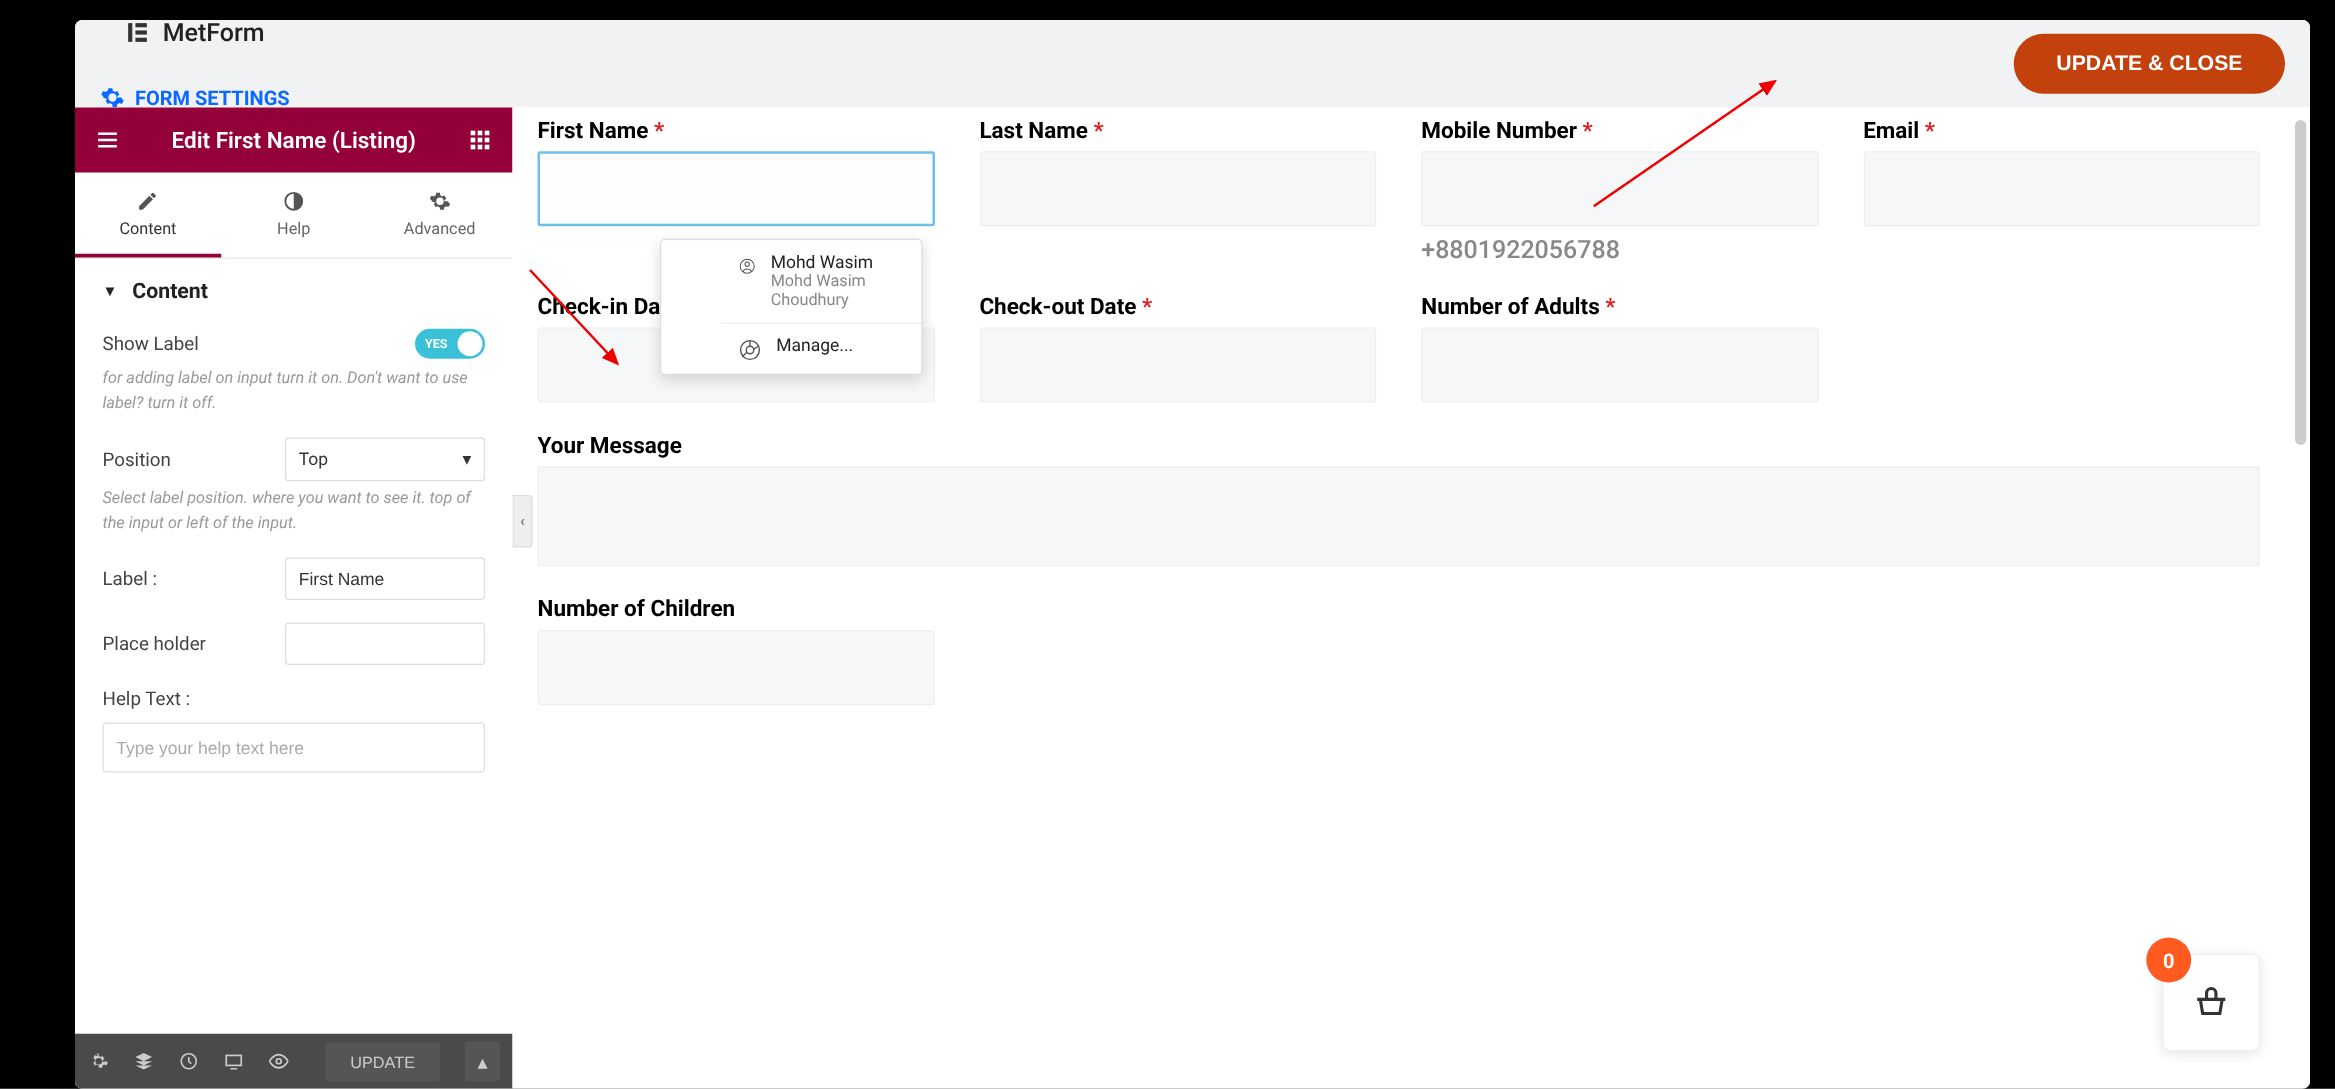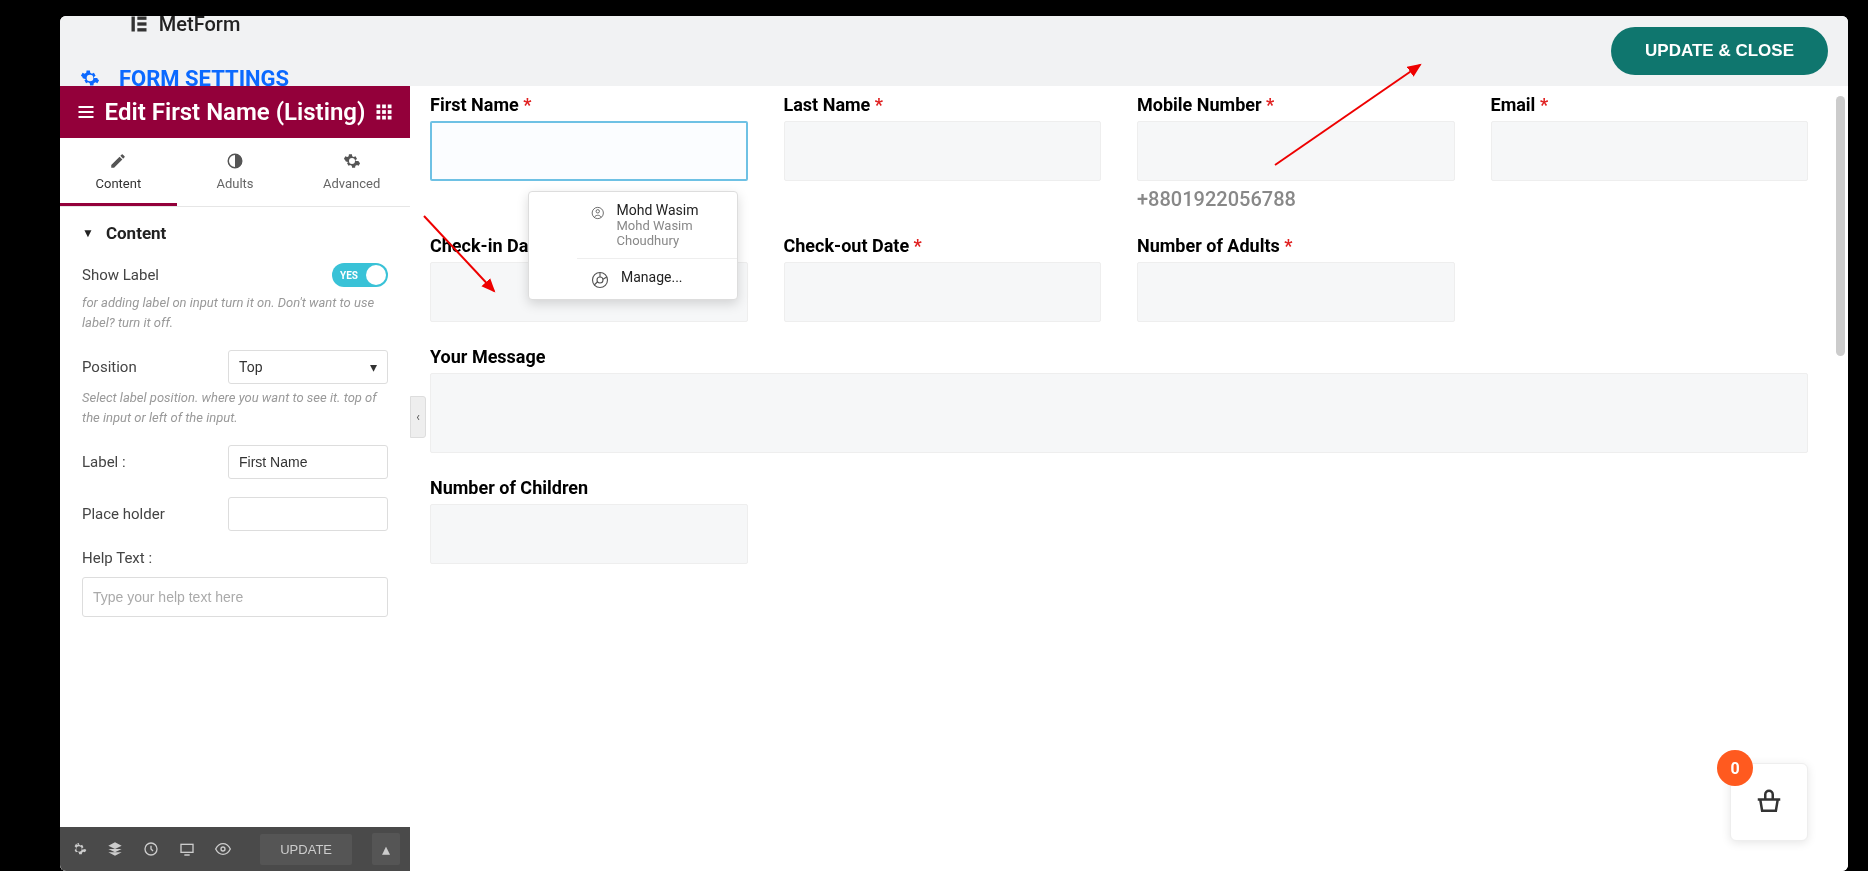--- a/index.html
+++ b/index.html
@@ -26,43 +26,43 @@
   height: 70px;
   background: #f1f2f3;
   display: flex;
   align-items: center;
   padding: 0 20px;
   justify-content: space-between;
 }
 .hdr-left { display: flex; align-items: center; gap: 30px; flex-direction: column; }
 .metform-brand { display: flex; align-items: center; gap: 10px; font-size: 20px; font-weight: 500; color: #222; }
 .metform-brand svg { width: 20px; height: 20px; }
-.form-settings { display: flex; align-items: center; gap: 19px; color: #0b69ff; font-weight: 700; font-size: 22px; }
+.form-settings { display: flex; align-items: center; gap: 8px; color: #0b69ff; font-weight: 700; font-size: 16px; }
 .form-settings svg { width: 20px; height: 20px; fill: #0b69ff; }
 .update-close-btn {
-  background: #0f766e;
+  background: #c2410c;
   color: #fff;
   border: none;
   padding: 14px 34px;
   border-radius: 30px;
   font-size: 17px;
   font-weight: 700;
   cursor: pointer;
 }
 .modal-body { display: flex; height: calc(100% - 70px); }
 .sidebar { width: 350px; background: #fff; display: flex; flex-direction: column; }
 .sidebar-hdr {
   background: #93003a;
   color: #fff;
   height: 52px;
   display: flex;
   align-items: center;
   justify-content: space-between;
   padding: 0 16px;
-  font-size: 24px;
+  font-size: 18px;
   font-weight: 600;
 }
 .sidebar-hdr .hamburger, .sidebar-hdr .grid-icn { width: 20px; height: 20px; display:flex; align-items:center; justify-content:center; cursor:pointer; }
 .tabs { display: flex; border-bottom: 1px solid #e6e6e6; }
 .tab { flex: 1; text-align: center; padding: 14px 0 12px; font-size: 13px; color: #666; cursor: pointer; }
 .tab.active { color: #333; border-bottom: 3px solid #93003a; }
 .tab svg { width: 18px; height: 18px; display:block; margin:0 auto 6px; fill:#555; }
 .panel { padding: 16px 22px; overflow-y: auto; flex:1; }
 .accordion-title { display:flex; align-items:center; gap:12px; font-weight:700; font-size:17px; color:#222; margin-bottom: 20px; cursor:pointer; }
 .accordion-title .caret { font-size: 12px; }
@@ -183,21 +183,21 @@
           <svg viewBox="0 0 24 24">
               <path d="M3 17.25V21h3.75L17.81 9.94l-3.75-3.75L3 17.25zM20.71 7.04a1 1 0 000-1.41l-2.34-2.34a1 1 0 00-1.41 0l-1.83 1.83 3.75 3.75 1.83-1.83z"></path>
             </svg>
           <span>Content</span>
         </div>
         <div class="tab">
           <svg viewBox="0 0 24 24">
               <circle cx="12" cy="12" r="9" fill="none" stroke="#555" stroke-width="2"></circle>
               <path d="M12 3a9 9 0 010 18V3z"></path>
             </svg>
-          <span>Adults</span>
+          <span>Help</span>
         </div>
         <div class="tab">
           <svg viewBox="0 0 24 24">
               <path d="M12 8a4 4 0 100 8 4 4 0 000-8zm9 4a7 7 0 01-.1 1.2l2 1.6-2 3.4-2.4-1a7 7 0 01-2 1.2l-.4 2.6h-4l-.4-2.6a7 7 0 01-2-1.2l-2.4 1-2-3.4 2-1.6A7 7 0 013 12a7 7 0 01.1-1.2l-2-1.6 2-3.4 2.4 1a7 7 0 012-1.2L7.9 3h4l.4 2.6a7 7 0 012 1.2l2.4-1 2 3.4-2 1.6c.1.4.1.8.1 1.2z"></path>
             </svg>
           <span>Advanced</span>
         </div>
       </div>
       <div class="panel">
         <div class="accordion-title">

